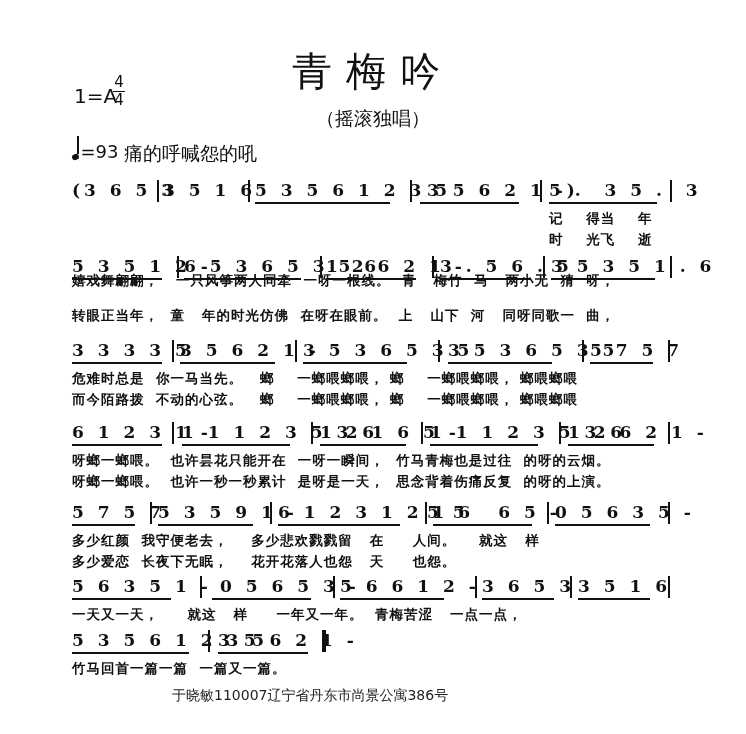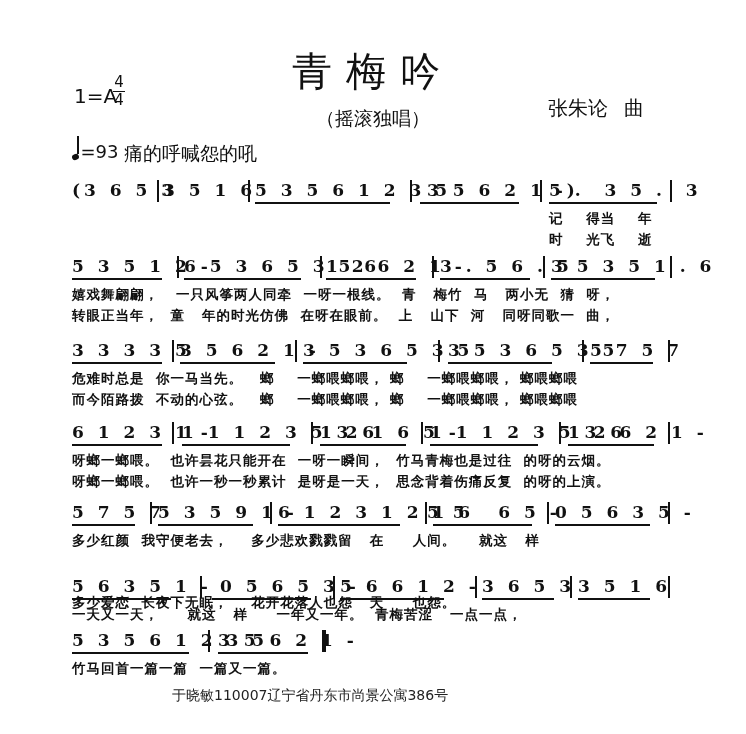--- a/index.html
+++ b/index.html
@@ -28,21 +28,20 @@
 <body>
 
 <div class="abs title">青梅吟</div>
 <div class="abs subtitle">（摇滚独唱）</div>
 <div class="abs key">1=A</div>
 <div class="abs timesig">
   <div>4</div>
   <div class="bar">4</div>
 </div>
 <div class="abs credits">
-  <div><span>张朱论</span><span class="role">曲</span></div>
 </div>
 <div class="abs tempo">
   <span class="note"></span><span class="stem"></span><span>=93</span>
 </div>
 <div class="abs mood">痛的呼喊怨的吼</div>
 
 <div id="score">
     <div class="row" style="top: 180px;">
       <div class="notes" style="left: 72px; top: 0px;">(3 6 5 3</div>
       <div class="notes" style="left: 163px; top: 0px;">3 5 1 6</div>
@@ -69,21 +68,21 @@
       <div class="underline" style="left: 326px; width: 90px; top: 22px;"></div>
       <div class="notes" style="left: 440px; top: 0px;">3 . 5 6 . 5</div>
       <div class="underline" style="left: 440px; width: 90px; top: 22px;"></div>
       <div class="notes" style="left: 551px; top: 0px;">3 5 3 5 1 . 6</div>
       <div class="underline" style="left: 551px; width: 103.5px; top: 22px;"></div>
       <div class="barline" style="left: 177px; top: 0px;"></div>
       <div class="barline" style="left: 320px; top: 0px;"></div>
       <div class="barline" style="left: 432px; top: 0px;"></div>
       <div class="barline" style="left: 543px; top: 0px;"></div>
       <div class="barline" style="left: 670px; top: 0px;"></div>
-      <div class="lyric" style="left: 72px; top: 30px;">嬉戏舞翩翩，   一只风筝两人同牵  一呀一根线。  青   梅竹  马   两小无  猜  呀，</div>
+      <div class="lyric" style="left: 72px; top: 16px;">嬉戏舞翩翩，   一只风筝两人同牵  一呀一根线。  青   梅竹  马   两小无  猜  呀，</div>
       <div class="lyric" style="left: 72px; top: 51px;">转眼正当年，  童   年的时光仿佛  在呀在眼前。  上   山下  河   同呀同歌一  曲，</div>
     </div>
     <div class="row" style="top: 340px;">
       <div class="notes" style="left: 72px; top: 0px;">3 3 3 3 5</div>
       <div class="underline" style="left: 72px; width: 90px; top: 22px;"></div>
       <div class="notes" style="left: 180px; top: 0px;">3 5 6 2 1 -</div>
       <div class="underline" style="left: 180px; width: 94.5px; top: 22px;"></div>
       <div class="notes" style="left: 303px; top: 0px;">3 5 3 6 5 3 5</div>
       <div class="underline" style="left: 303px; width: 103.5px; top: 22px;"></div>
       <div class="notes" style="left: 448px; top: 0px;">3 5 3 6 5 3 5</div>
@@ -127,21 +126,21 @@
       <div class="notes" style="left: 427px; top: 0px;">5 5   6 5 -</div>
       <div class="underline" style="left: 433px; width: 99px; top: 22px;"></div>
       <div class="notes" style="left: 555px; top: 0px;">0 5 6 3 5 -</div>
       <div class="underline" style="left: 555px; width: 94.5px; top: 22px;"></div>
       <div class="barline" style="left: 150px; top: 0px;"></div>
       <div class="barline" style="left: 270px; top: 0px;"></div>
       <div class="barline" style="left: 425px; top: 0px;"></div>
       <div class="barline" style="left: 547px; top: 0px;"></div>
       <div class="barline" style="left: 668px; top: 0px;"></div>
       <div class="lyric" style="left: 72px; top: 30px;">多少红颜  我守便老去，    多少悲欢戮戮留   在     人间。    就这   样</div>
-      <div class="lyric" style="left: 72px; top: 51px; margin-top: 41px;">多少爱恋  长夜下无眠，    花开花落人也怨   天     也怨。</div>
+      <div class="lyric" style="left: 72px; top: 51px;">多少爱恋  长夜下无眠，    花开花落人也怨   天     也怨。</div>
     </div>
     <div class="row" style="top: 576px;">
       <div class="notes" style="left: 72px; top: 0px;">5 6 3 5 1 -</div>
       <div class="underline" style="left: 72px; width: 99px; top: 22px;"></div>
       <div class="notes" style="left: 220px; top: 0px;">0 5 6 5 3 -</div>
       <div class="underline" style="left: 212px; width: 99px; top: 22px;"></div>
       <div class="notes" style="left: 340px; top: 0px;">5 6 6 1 2 -</div>
       <div class="underline" style="left: 340px; width: 103.5px; top: 22px;"></div>
       <div class="notes" style="left: 482px; top: 0px;">3 6 5 3</div>
       <div class="underline" style="left: 482px; width: 72px; top: 22px;"></div>

